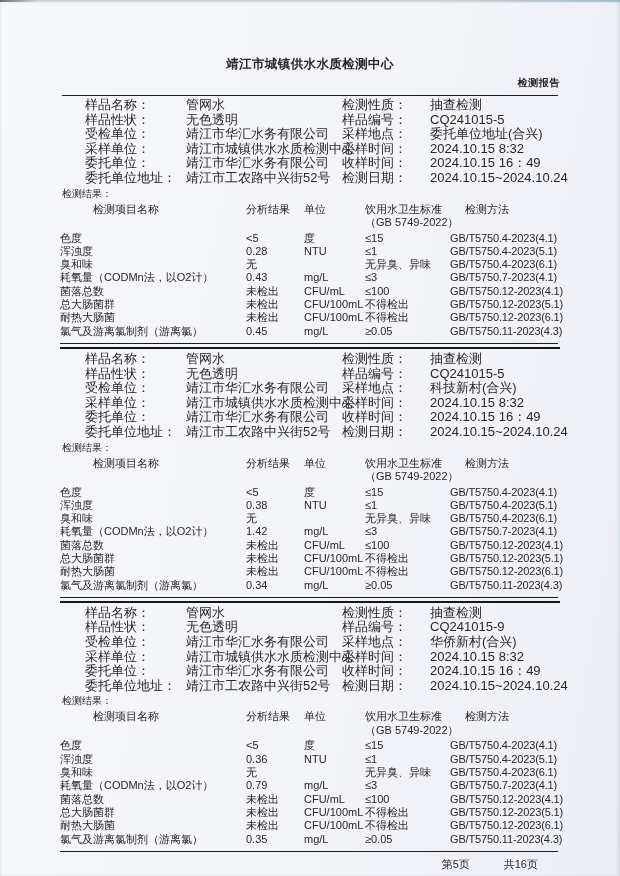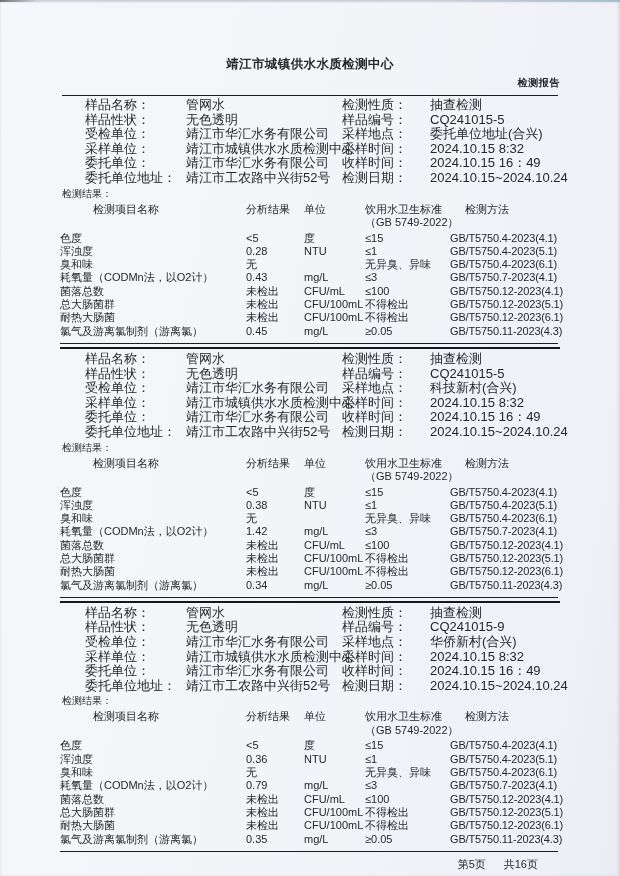--- a/index.html
+++ b/index.html
@@ -66,21 +66,21 @@
     display:grid;
     grid-template-columns:186px 58px 61px 85px 1fr;
     font-size:11px;
   }
   .trow .cell{
     line-height:13.3px;height:13.3px;
     white-space:nowrap;overflow:visible;
   }
   .method{font-size:11px;letter-spacing:-0.15px;}
   .page-footer{
-    display:flex;justify-content:flex-end;gap:18px;
+    display:flex;justify-content:flex-end;gap:34px;
     font-size:11px;line-height:18px;
     padding:3px 22px 0 0;
   }
   
   .scan-edge{
     position:absolute;top:0;left:0;right:0;height:2px;
     background:linear-gradient(90deg,rgba(30,30,35,.55) 0%,rgba(30,30,35,0) 6%,rgba(120,160,180,0) 72%,rgba(120,170,190,.45) 100%);
   }
 </style>
 </head>

